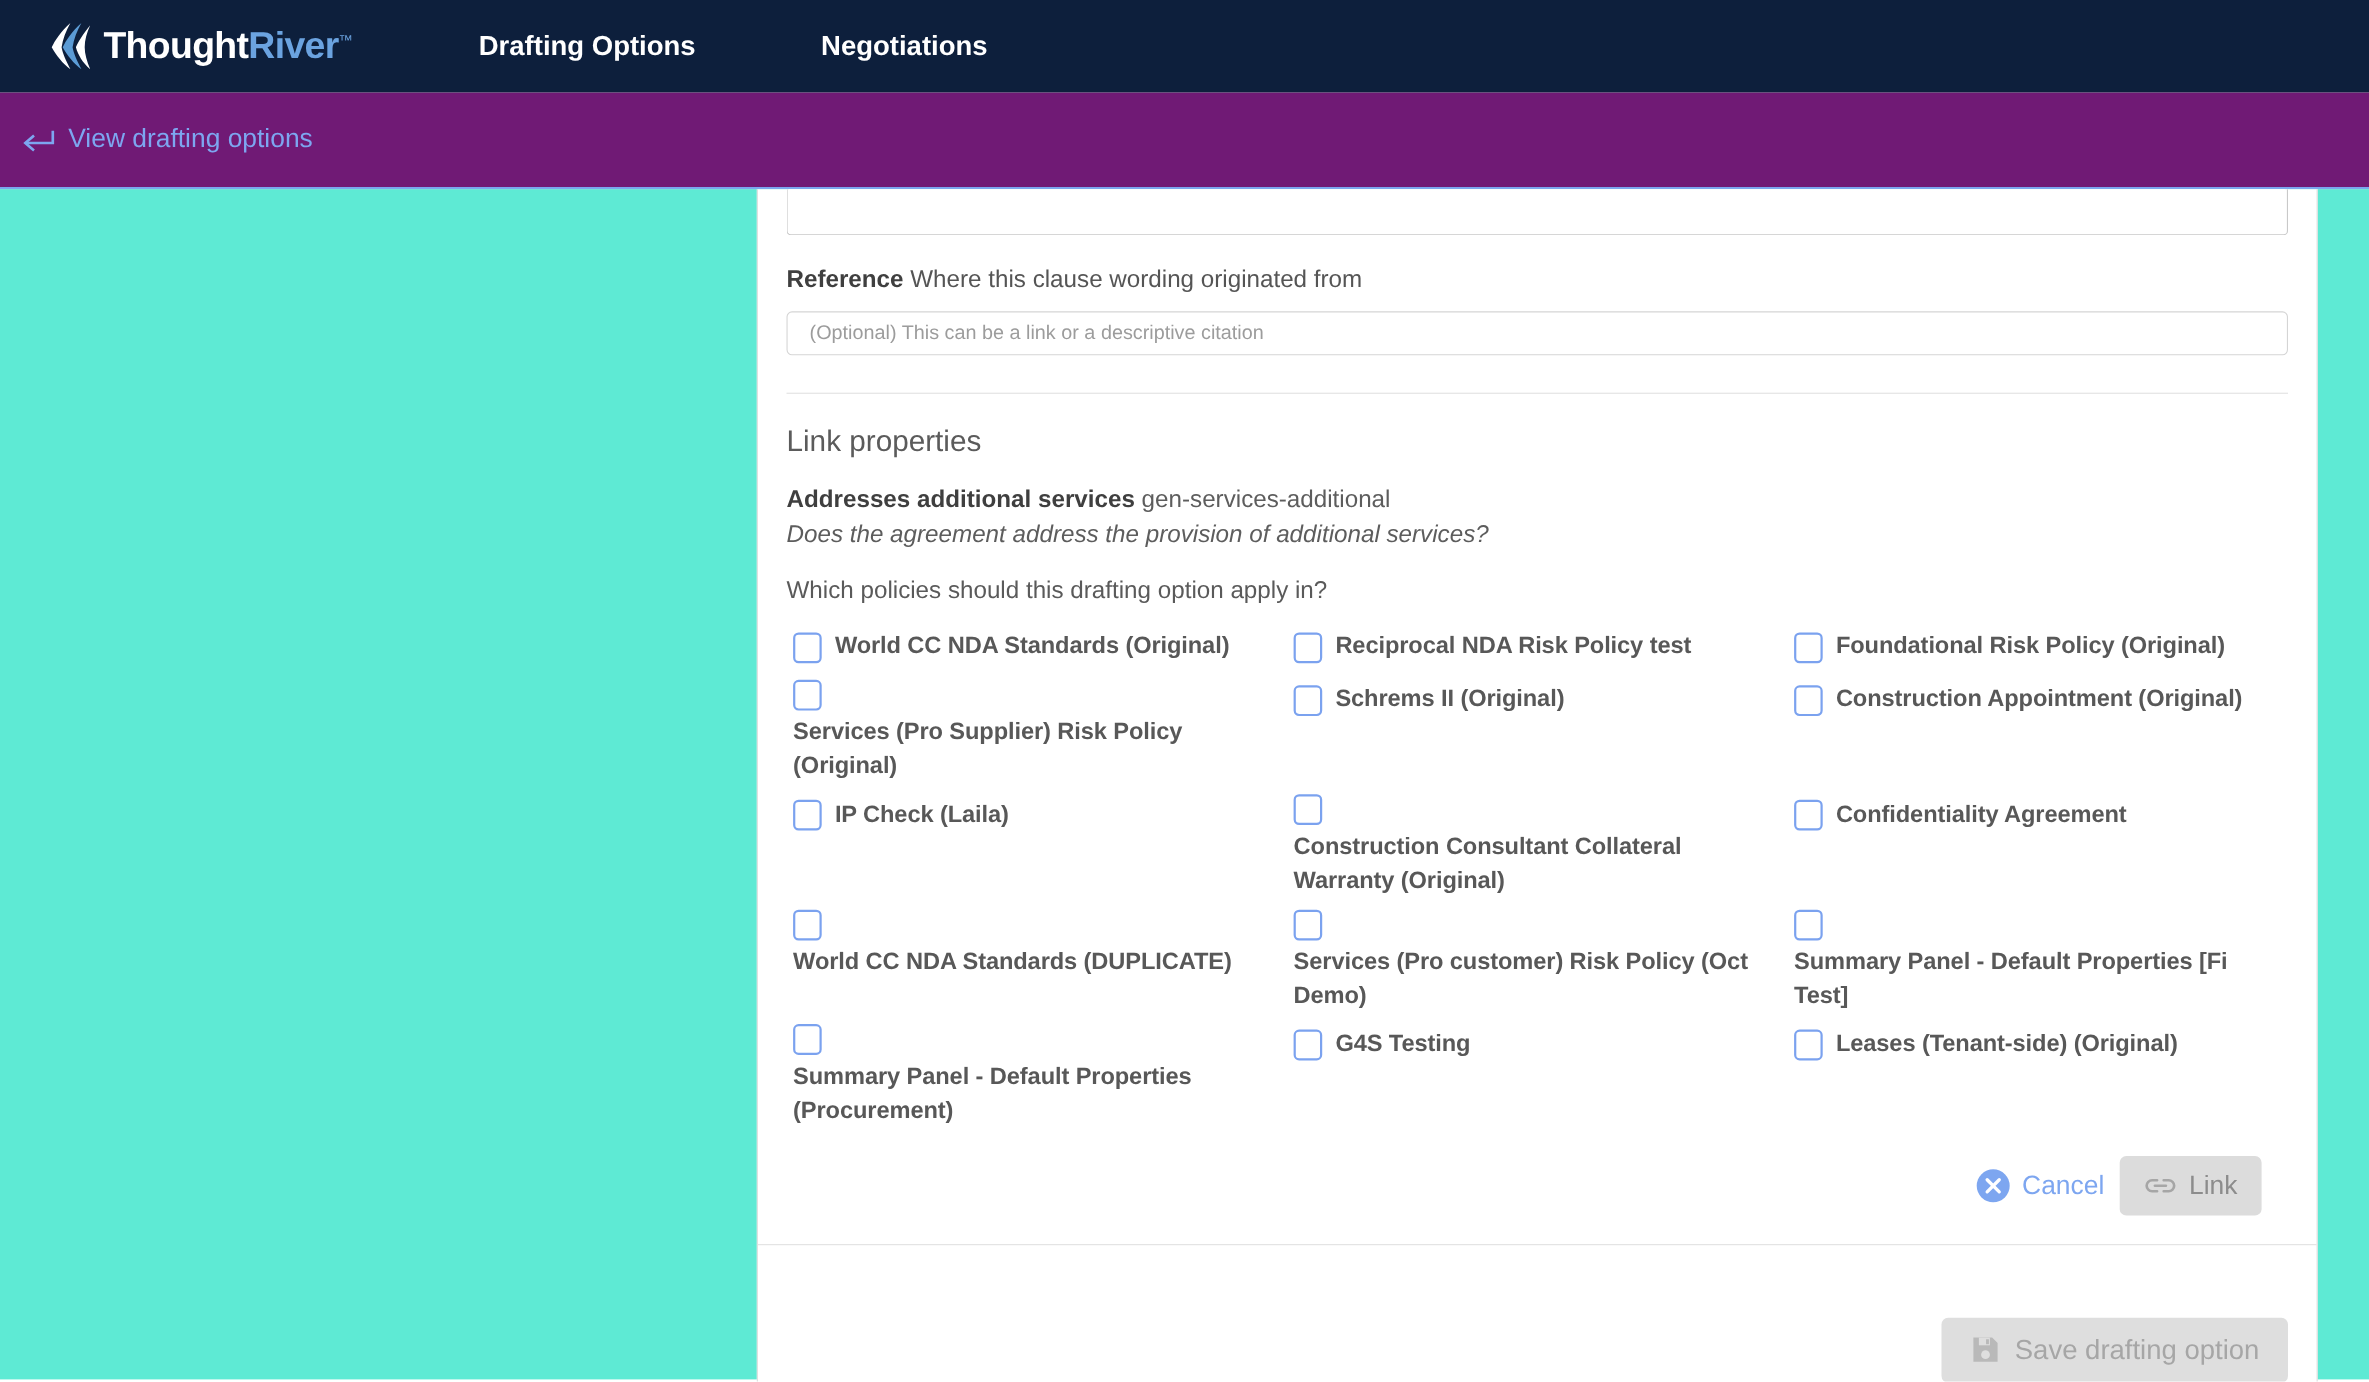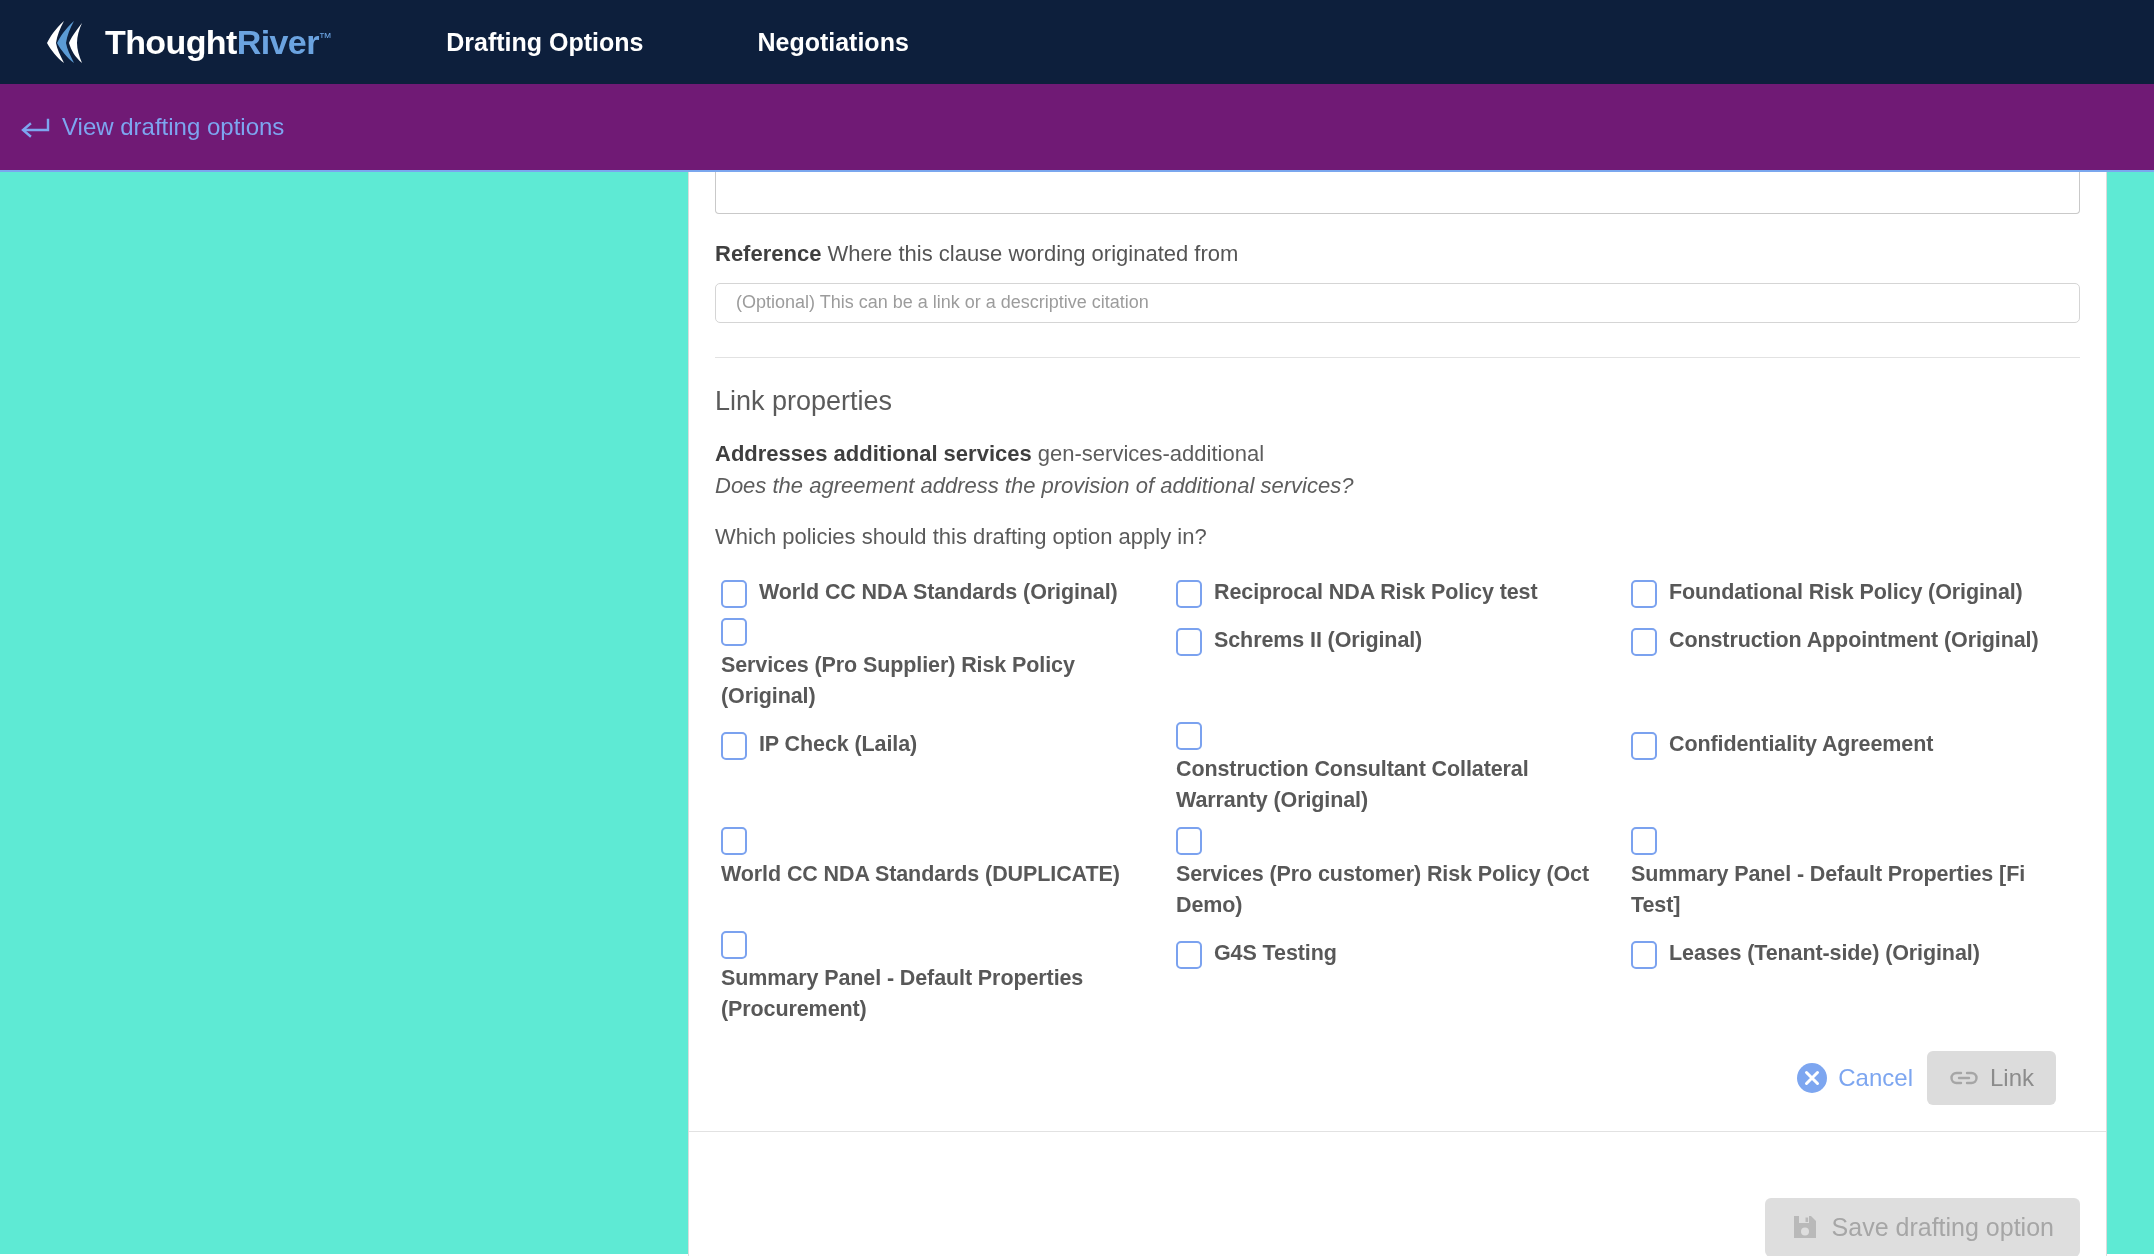--- a/index.html
+++ b/index.html
@@ -17,21 +17,20 @@
     background: #0d1f3c;
     display: flex;
     align-items: center;
     padding-left: 44px;
     position: relative;
   }
   .logo-wrap {
     display: flex;
     align-items: center;
     height: 84px;
-    gap: 11px;
   }
   .logo-mark { width: 42px; height: 46px; margin-right: 8px; flex: none; }
   .logo-text {
     font-size: 34px;
     font-weight: bold;
     letter-spacing: -0.6px;
     line-height: 1;
     white-space: nowrap;
   }
   .logo-thought { color: #ffffff; }
@@ -151,21 +150,21 @@
 
   
   .cb-grid {
     display: grid;
     grid-template-columns: repeat(3, 1fr);
     column-gap: 0px;
     align-items: start;
   }
   .cb-item {
     display: flex;
-    align-items: flex-end;
+    align-items: center;
     flex-wrap: wrap;
     padding: 0 6px 0 6px;
     margin-bottom: 8px;
     cursor: pointer;
     min-height: 40px;
   }
   .cb-box {
     width: 26px;
     height: 28px;
     border: 2px solid #7ba2ef;

